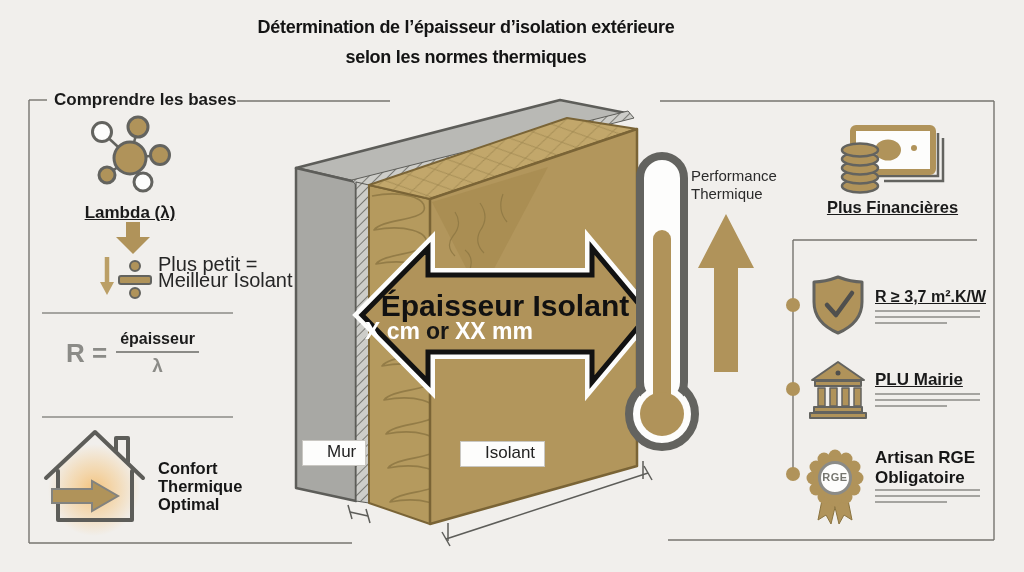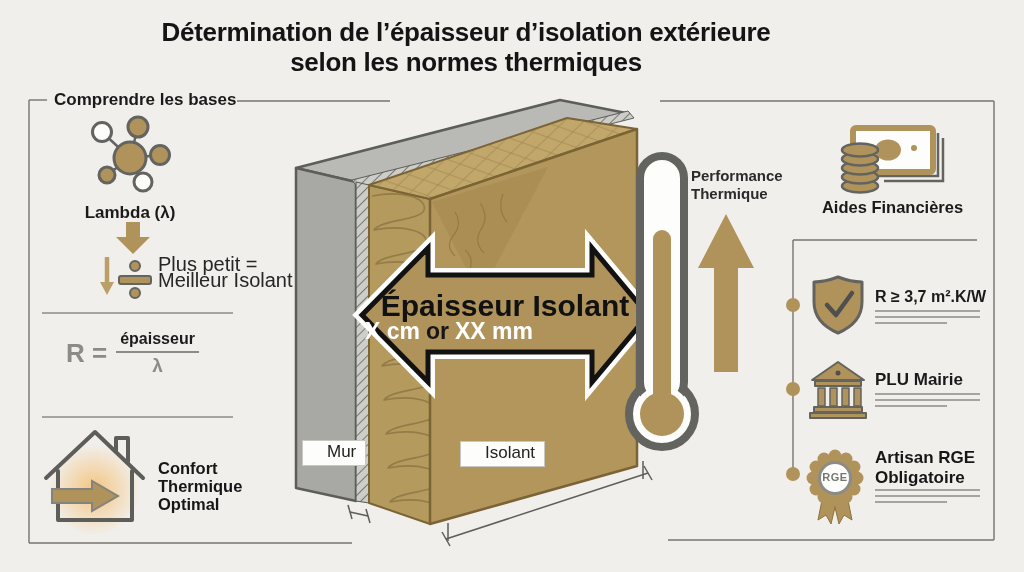--- a/index.html
+++ b/index.html
@@ -4,23 +4,23 @@
 <style>
   html,body{margin:0;padding:0;background:#e8e6e2;}
   .stage{
     position:relative;width:1024px;height:572px;overflow:hidden;
     background:#f1efec;
     font-family:"Liberation Sans","DejaVu Sans",sans-serif;
     color:#1a1a1a;
   }
   .abs{position:absolute;}
   svg{position:absolute;left:0;top:0;pointer-events:none;}
-  .title-line{left:0;width:932px;text-align:center;font-weight:bold;font-size:26px;letter-spacing:-0.3px;color:#141414;}
+  .title-line{left:0;width:932px;text-align:center;font-weight:bold;font-size:18px;letter-spacing:-0.3px;color:#141414;}
   .section-header{font-weight:bold;font-size:17px;color:#1a1a1a;text-align:right;}
-  .lbl-bold{font-weight:bold;color:#1a1a1a;}
+  .lbl-bold{font-weight:bold;color:#1a1a1a;text-decoration:underline;}
   .chipbox{background:#fdfdfc;border:1px solid #c9c7c2;padding:1px 9px 3px 24px;font-size:17px;color:#222;}
   .arrow-title{font-weight:bold;font-size:30px;color:#111;text-align:center;}
   .arrow-value{font-weight:bold;font-size:23px;}
   .arrow-value .w{color:#fff;}
   .arrow-value .d{color:#161616;margin:0 6px;}
   .small-note{font-size:15px;color:#2b2b2b;line-height:18px;}
   .frac{display:inline-block;text-align:center;vertical-align:middle;}
   .frac .num{font-weight:bold;font-size:16px;color:#1c1c1c;padding:0 4px 3px 4px;}
   .frac .den{font-weight:bold;font-size:19px;color:#8b8b87;padding-top:2px;}
   .frac .bar{height:2px;background:#8b8b87;}
@@ -263,26 +263,26 @@
   </div>
 
   <div class="abs chipbox" style="left:302px;top:440px;">Mur</div>
   <div class="abs chipbox" style="left:460px;top:441px;">Isolant</div>
 
   <div class="abs arrow-title" style="left:365px;top:289px;width:280px;">Épaisseur Isolant</div>
   <div class="abs arrow-value" style="left:365px;top:318px;width:280px;">
     <span class="w">X cm</span><span class="d">or</span><span class="w">XX mm</span>
   </div>
 
-  <div class="abs small-note" style="left:691px;top:167px;font-weight:bold;">
+  <div class="abs small-note" style="left:691px;top:167px;">
     <div>Performance</div>
     <div>Thermique</div>
   </div>
 
-  <div class="abs lbl-bold" style="left:805px;top:198px;width:175px;text-align:center;font-size:16.5px;">Aides Financières</div>
+  <div class="abs lbl-bold" style="left:805px;top:198px;width:175px;text-align:center;font-size:16.5px;">Plus Financières</div>
 
   <div class="abs lbl-bold" style="left:875px;top:288px;font-size:16px;">R ≥ 3,7 m².K/W</div>
   <div class="abs lbl-bold" style="left:875px;top:370px;font-size:17px;">PLU Mairie</div>
   <div class="abs" style="left:875px;top:448px;font-weight:bold;font-size:17px;line-height:20px;color:#161616;">
     <div>Artisan RGE</div>
     <div>Obligatoire</div>
   </div>
   <div class="abs" style="left:820px;top:471px;width:30px;text-align:center;font-weight:bold;font-size:11px;letter-spacing:0.5px;color:#76766f;">RGE</div>
 
 </div>

